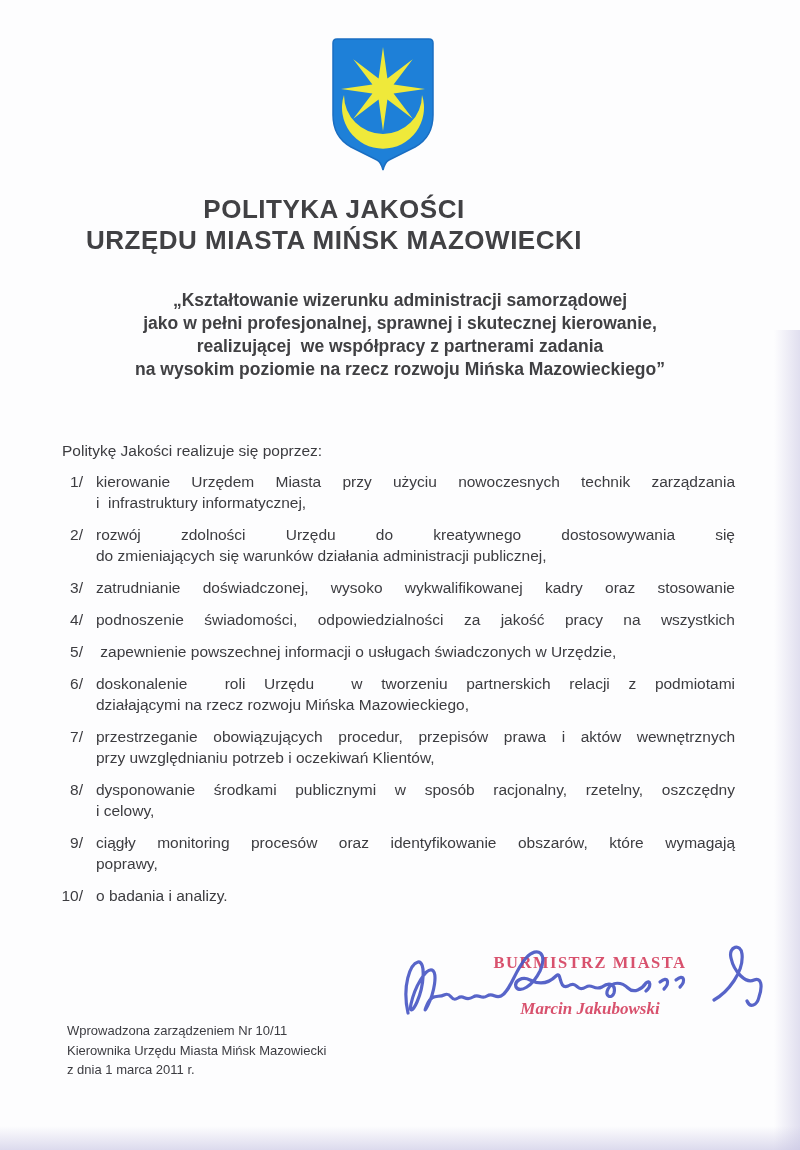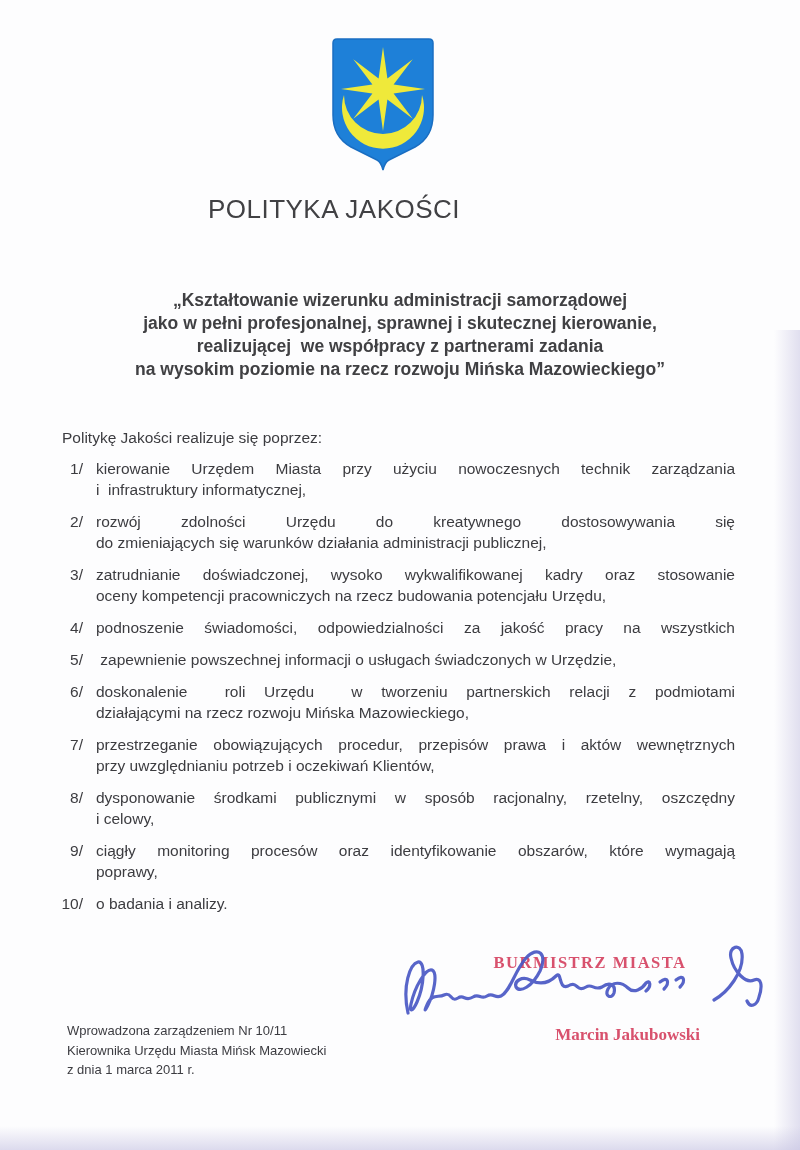--- a/index.html
+++ b/index.html
@@ -15,46 +15,46 @@
     pointer-events:none;
   }
   .scan-shadow-bottom {
     position:absolute; left:0; bottom:0; width:800px; height:24px;
     background:linear-gradient(to bottom, rgba(208,205,231,0), rgba(198,195,226,0.6));
     pointer-events:none;
   }
   .coa { position:absolute; left:329px; top:37px; width:108px; height:136px; }
   .title {
     position:absolute; top:194px; left:0; width:668px; text-align:center;
-    font-weight:normal; font-size:26px; line-height:31px; color:#414144;
+    font-weight:bold; font-size:26px; line-height:31px; color:#414144;
     letter-spacing:0.5px;
   }
   .motto {
     position:absolute; top:289px; left:0; width:800px; text-align:center;
     font-weight:bold; font-size:17.5px; line-height:23px; color:#404043;
   }
   .content {
     position:absolute; top:424px; left:53px; width:682px;
     font-size:15.5px; line-height:21px; color:#3c3c40;
   }
-  .intro { margin:3px 0 10px 9px; }
+  .intro { margin:16px 0 10px 9px; }
   .item { display:flex; margin-bottom:11px; }
   .item .num { flex:0 0 30px; width:30px; text-align:right; }
   .item .txt { flex:1; margin-left:13px; }
   .jl { text-align:justify; text-align-last:justify; }
   .ll { text-align:left; }
   .stamp-title {
     position:absolute; left:470px; top:953px; width:240px; text-align:center;
     font-family:"Liberation Serif", serif; font-weight:bold;
     font-size:16.5px; letter-spacing:1.5px; color:#d8516d; z-index:1;
   }
   .stamp-name {
-    position:absolute; left:480px; top:999px; width:220px; text-align:right;
-    font-family:"Liberation Serif", serif; font-weight:bold;
-    font-size:17px; color:#d8516d; z-index:1;margin-top:26px;
+    position:absolute; left:480px; top:999px; width:220px; text-align:center;
+    font-family:"Liberation Serif", serif; font-style:italic; font-weight:bold;
+    font-size:17px; color:#d8516d; z-index:1;
   }
   .signature-svg { position:absolute; left:398px; top:938px; width:375px; height:90px; z-index:2; }
   .footer {
     position:absolute; left:67px; top:1021px;
     font-size:13px; line-height:19.5px; color:#3c3c41;
   }
 </style>
 </head>
 <body>
 
@@ -63,20 +63,21 @@
   <div class="coa">
     <svg width="108" height="136" viewBox="0 0 108 136" xmlns="http://www.w3.org/2000/svg">
       <path d="M 8,2 L 100,2 Q 104,2 104,6 L 104,78 Q 104,100 86,110 Q 66,120 60,123 Q 56,125 54,133 Q 52,125 48,123 Q 42,120 22,110 Q 4,100 4,78 L 4,6 Q 4,2 8,2 Z" fill="#1e80d8" stroke="#1a6ec2" stroke-width="1.5"></path>
       <path d="M 15,58 A 41,41 0 1 0 93,58 A 39,39 0 1 1 15,58 Z" fill="#efe93a"></path>
       <polygon fill="#efe93a" points="54,10 58.4,41.4 83.7,22.3 64.6,47.6 96,52 64.6,56.4 83.7,81.7 58.4,62.6 54,94 49.6,62.6 24.3,81.7 43.4,56.4 12,52 43.4,47.6 24.3,22.3 49.6,41.4"></polygon>
     </svg>
   </div>
 
   <div class="title">
     <div>POLITYKA JAKOŚCI</div>
+    <div>URZĘDU MIASTA MIŃSK MAZOWIECKI</div>
   </div>
 
   <div class="motto">
     <div>„Kształtowanie wizerunku administracji samorządowej</div>
     <div>jako w pełni profesjonalnej, sprawnej i skutecznej kierowanie,</div>
     <div>realizującej&nbsp; we współpracy z partnerami zadania</div>
     <div>na wysokim poziomie na rzecz rozwoju Mińska Mazowieckiego”</div>
   </div>
 
   <div class="content">
@@ -95,21 +96,20 @@
       <div class="txt">
         <div class="jl">rozwój zdolności Urzędu do kreatywnego dostosowywania się</div>
         <div class="ll">do zmieniających się warunków działania administracji publicznej,</div>
       </div>
     </div>
 
     <div class="item">
       <div class="num">3/</div>
       <div class="txt">
         <div class="jl">zatrudnianie doświadczonej, wysoko wykwalifikowanej kadry oraz stosowanie</div>
-        <div class="ll">oceny kompetencji pracowniczych na rzecz budowania potencjału Urzędu,</div>
       </div>
     </div>
 
     <div class="item">
       <div class="num">4/</div>
       <div class="txt">
         <div class="jl">podnoszenie świadomości, odpowiedzialności za jakość pracy na wszystkich</div>
       </div>
     </div>
 

